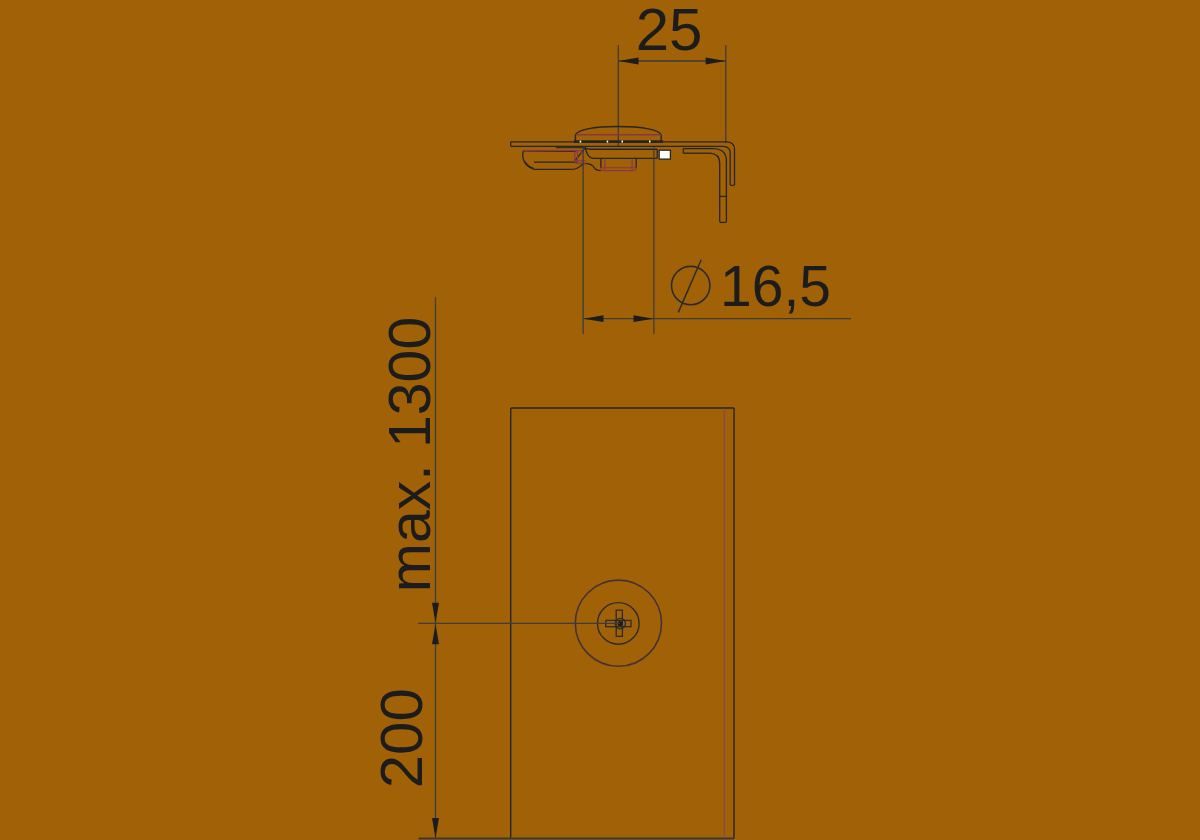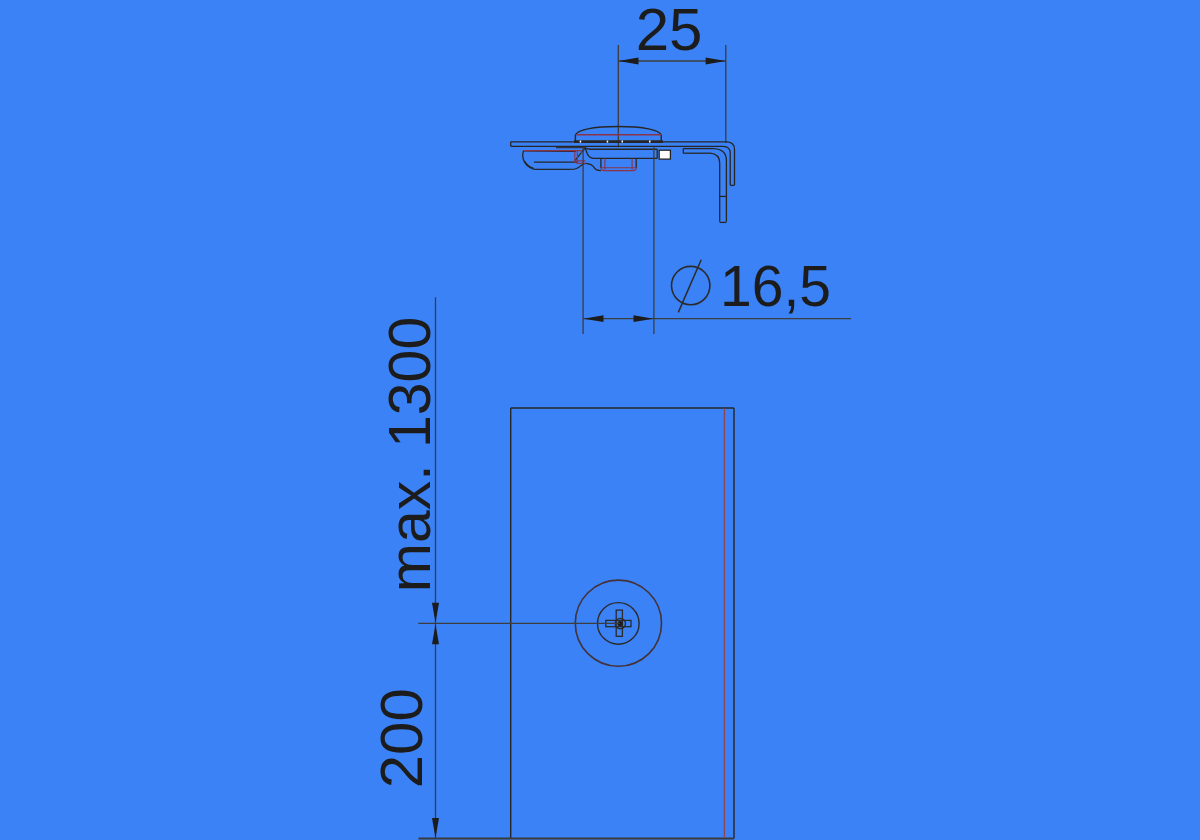--- a/index.html
+++ b/index.html
@@ -1,16 +1,16 @@
 <!DOCTYPE html>
 <html><head>
 <meta charset="utf-8">
 <style>
   html,body{margin:0;padding:0;background:#ffffff;}
-  #page{position:relative;width:1200px;height:840px;background:#3b82f6;overflow:hidden;}
+  #page{position:relative;width:1200px;height:840px;background:#a16207;overflow:hidden;}
   svg{position:absolute;left:0;top:0;}
   text{font-family:"Liberation Sans", sans-serif;fill:#1c1c1c;}
 </style>
 </head>
 <body>
 <div id="page">
 <svg width="1200" height="840" viewBox="0 0 1200 840">
 
   <text x="669" y="49.5" font-size="60" text-anchor="middle">25</text>
   <g stroke="#3d3d3d" stroke-width="1.3" fill="none">

